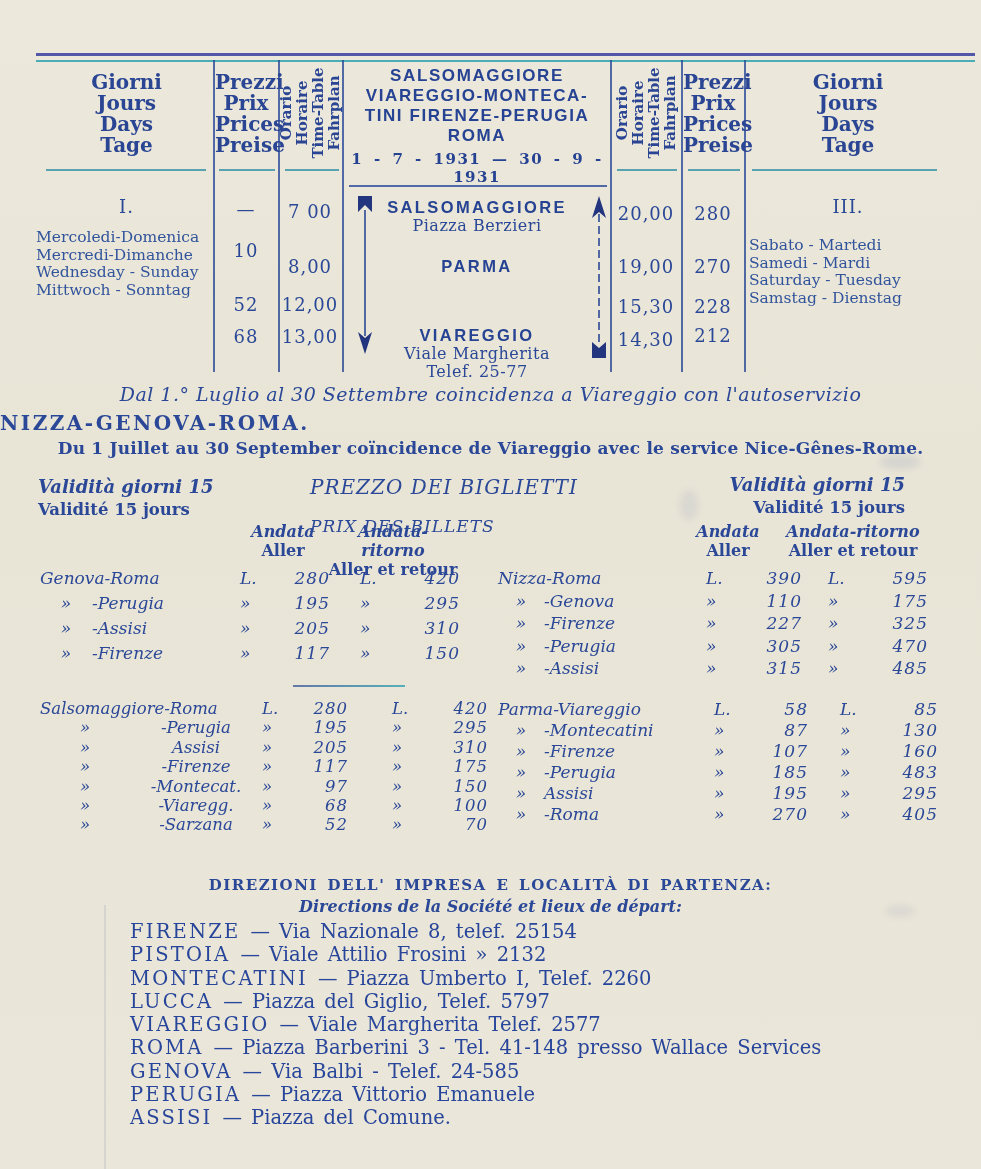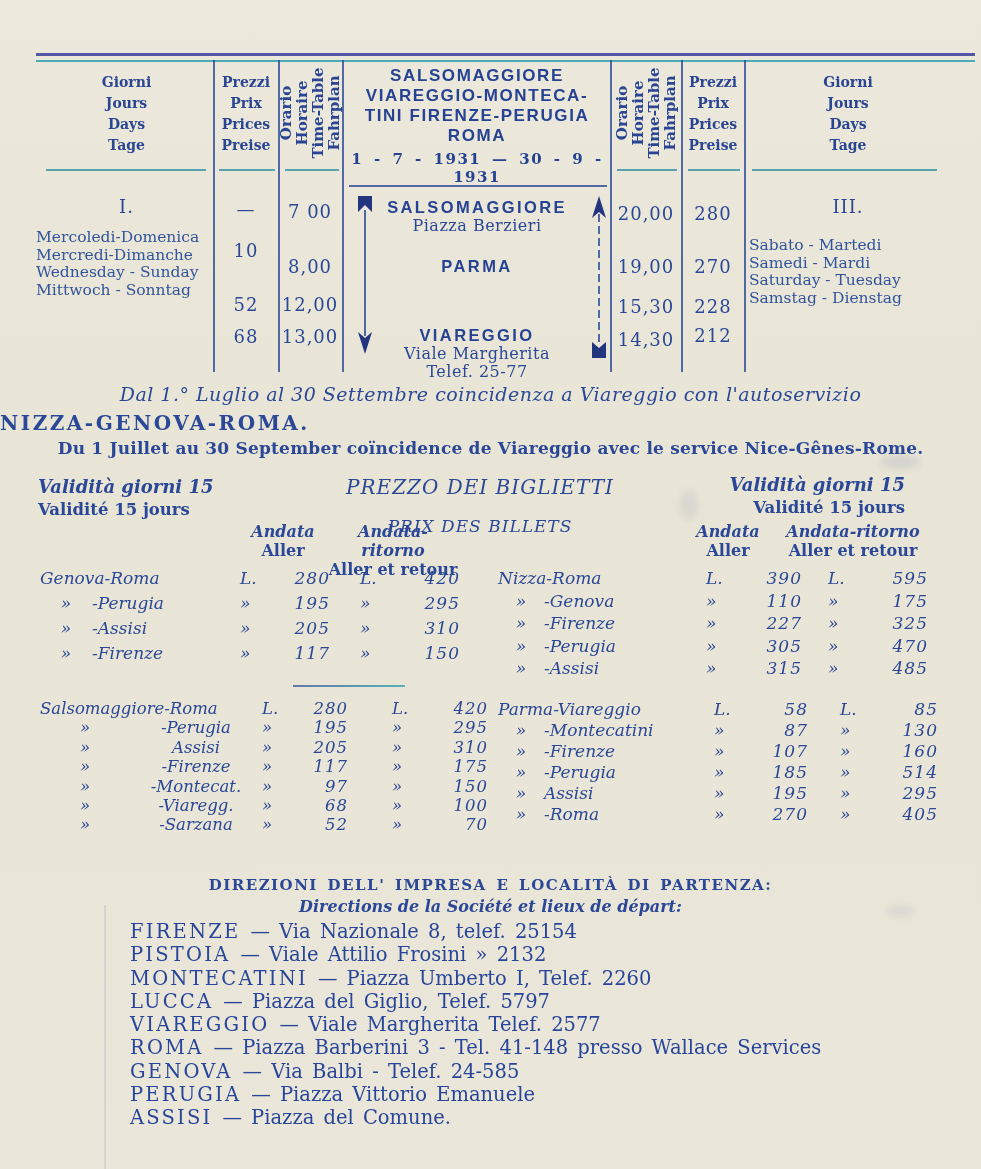--- a/index.html
+++ b/index.html
@@ -13,21 +13,21 @@
   }
   .abs{position:absolute;}
   
   .toprule{left:36px;right:6px;top:53px;height:4px;border-top:3px solid rgba(56,62,160,.85);border-bottom:2px solid rgba(36,158,176,.8);}
   .vrule{top:60px;height:312px;width:2px;background:rgba(43,74,150,.8);}
   .hunder{top:169px;height:2px;background:rgba(39,140,160,.75);}
   .dateunder{top:185px;height:2px;background:rgba(43,74,150,.8);}
   .divider{height:2px;background:linear-gradient(90deg,rgba(43,74,150,.7),rgba(36,158,176,.75));}
   .crease{width:2px;background:rgba(40,70,140,.10);}
   
-  .hdr{font-weight:700;font-size:14px;line-height:21px;text-align:center;color:#294593;}
+  .hdr{font-weight:700;font-size:20px;line-height:21px;text-align:center;color:#294593;}
   .rot{transform:rotate(-90deg);font-weight:700;font-size:15px;line-height:16px;text-align:center;color:#294593;}
   .title{font-family:"Liberation Sans","DejaVu Sans",sans-serif;font-weight:700;font-size:17px;letter-spacing:1.6px;line-height:20px;text-align:center;color:#254293;}
   .daterange{font-size:15px;letter-spacing:1.5px;word-spacing:4px;text-align:center;color:#254293;font-weight:700;}
   
   .numeral{font-size:18px;text-align:center;letter-spacing:1px;}
   .daylist{font-size:15.5px;line-height:17.6px;color:#31549c;}
   .num{font-size:18px;letter-spacing:1px;text-align:center;color:#2a4897;}
   .station{text-align:center;}
   .station .sname{font-family:"Liberation Sans","DejaVu Sans",sans-serif;font-weight:700;font-size:16.5px;letter-spacing:2.4px;color:#254293;}
   .station .ssub{font-size:16px;line-height:18px;color:#2a4897;letter-spacing:.5px;}
@@ -190,21 +190,21 @@
     </div>
 
   <div class="abs notice1" style="left:0;top:383px;width:981px">Dal 1.° Luglio al 30 Settembre coincidenza a Viareggio con l'autoservizio</div>
   <div class="abs notice2" style="left:0;top:411px;width:981px">NIZZA-GENOVA-ROMA.</div>
   <div class="abs notice3" style="left:0;top:438px;width:981px">Du 1 Juillet au 30 September coïncidence de Viareggio avec le service Nice-Gênes-Rome.</div>
 
   <div class="abs validity" style="left:38px;top:475px;width:240px">
     <div class="l1">Validità giorni 15</div>
     <div class="l2">Validité 15 jours</div>
   </div>
-  <div class="abs ftitle" style="left:310px;top:475px;width:340px;text-align:center">
+  <div class="abs ftitle" style="left:310px;top:475px;width:340px;text-align:left">
     <div class="l1">PREZZO DEI BIGLIETTI</div>
     <div class="l2">PRIX DES BILLETS</div>
   </div>
   <div class="abs validity" style="left:655px;top:473px;width:250px;text-align:right">
     <div class="l1">Validità giorni 15</div>
     <div class="l2">Validité 15 jours</div>
   </div>
   <div class="abs colhdr" style="left:233px;top:522px;width:100px">
     <div class="l1">Andata</div>
     <div class="l2">Aller</div>
@@ -417,21 +417,21 @@
         <span class="c-v">160</span>
       </div>
 
       <div class="frow">
         <span class="c-b">»</span>
         <span class="c-n">-Perugia</span>
         <span class="c-c">»</span>
         <span class="c-v">185</span>
         <span class="c-g"></span>
         <span class="c-c">»</span>
-        <span class="c-v">514</span>
+        <span class="c-v">483</span>
       </div>
 
       <div class="frow">
         <span class="c-b">»</span>
         <span class="c-n">Assisi</span>
         <span class="c-c">»</span>
         <span class="c-v">195</span>
         <span class="c-g"></span>
         <span class="c-c">»</span>
         <span class="c-v">295</span>

